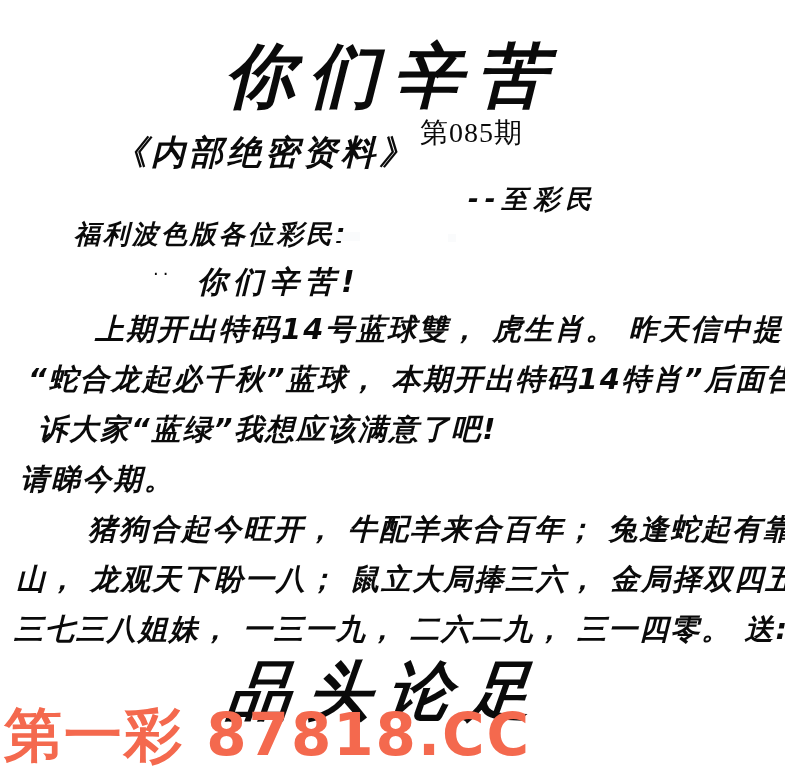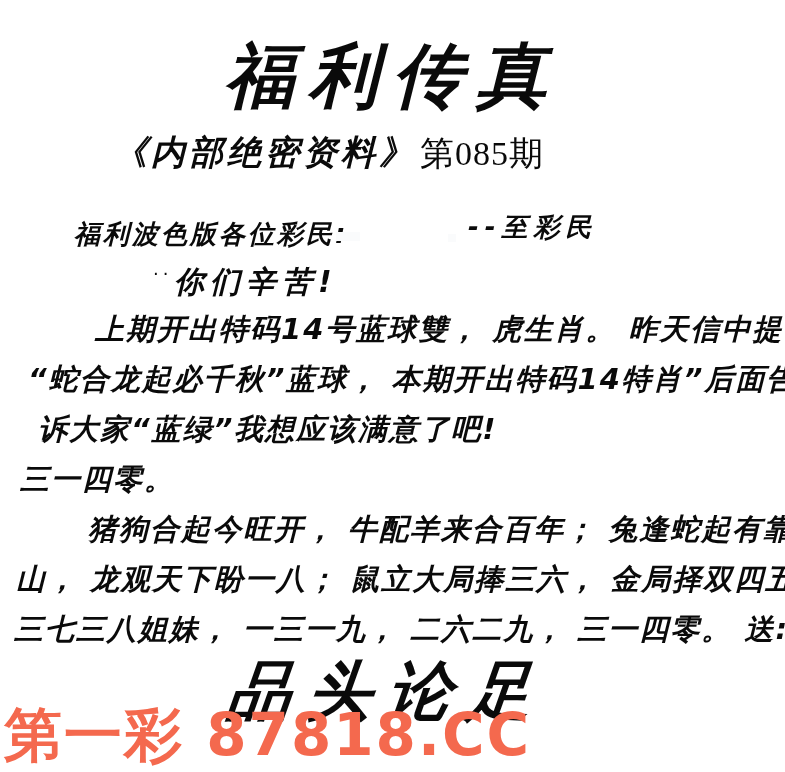--- a/index.html
+++ b/index.html
@@ -35,37 +35,36 @@
     top: 130px;
     left: 113px;
     font-size: 34px;
     font-weight: bold;
     font-style: italic;
     letter-spacing: 4px;
     white-space: nowrap;
   }
   .meta-issue {
     position: absolute;
-    top: 131px;
+    top: 114px;
     left: 420px;
-    font-size: 34px;
+    font-size: 28px;
     font-family: "Liberation Serif", serif;
     letter-spacing: 1px;
     white-space: nowrap;
   }
   .dedication {
     position: absolute;
     top: 182px;
     left: 468px;
     font-size: 26px;
     font-weight: bold;
     font-style: italic;
     letter-spacing: 6px;
     white-space: nowrap;
-    margin-top: 28px;
   }
   .salutation {
     position: absolute;
     top: 217px;
     left: 74px;
     font-size: 26px;
     font-weight: bold;
     font-style: italic;
     letter-spacing: 3px;
     white-space: nowrap;
@@ -73,21 +72,21 @@
   .greeting-dots {
     position: absolute;
     top: 258px;
     left: 153px;
     font-size: 18px;
     letter-spacing: 4px;
   }
   .greeting {
     position: absolute;
     top: 262px;
-    left: 174px;
+    left: 197px;
     font-size: 30px;
     font-weight: bold;
     font-style: italic;
     letter-spacing: 6px;
     white-space: nowrap;
   }
   .bodyline {
     position: absolute;
     font-size: 29px;
     font-weight: bold;
@@ -132,41 +131,41 @@
     background: #fafbfc;
   }
   .smudge-1 { top: 232px; left: 336px; width: 24px; height: 9px; }
   .smudge-2 { top: 234px; left: 448px; width: 8px; height: 8px; }
 </style>
 </head>
 <body>
 
 <div class="page">
 
-  <div class="title">福利传真</div>
+  <div class="title">你们辛苦</div>
 
   <div class="meta-source">《内部绝密资料》</div>
 
   <div class="meta-issue">第085期</div>
 
   <div class="dedication">--至彩民</div>
 
   <div class="salutation">福利波色版各位彩民:</div>
 
   <div class="greeting-dots">..</div>
 
   <div class="greeting">你们辛苦!</div>
 
   <div class="bodyline p1l1">上期开出特码14号蓝球雙， 虎生肖。 昨天信中提供</div>
 
   <div class="bodyline p1l2">“蛇合龙起必千秋”蓝球， 本期开出特码14特肖”后面告</div>
 
   <div class="bodyline p1l3">诉大家“蓝绿”我想应该满意了吧!</div>
 
-  <div class="bodyline p1l4">三一四零。</div>
+  <div class="bodyline p1l4">请睇今期。</div>
 
   <div class="bodyline p2l1">猪狗合起今旺开， 牛配羊来合百年； 兔逢蛇起有靠</div>
 
   <div class="bodyline p2l2">山， 龙观天下盼一八； 鼠立大局捧三六， 金局择双四五八。</div>
 
   <div class="bodyline p2l3">
     <span>三七三八姐妹， 一三一九， 二六二九， 三一四零。 送:</span>
   </div>
 
   <div class="closing-calligraphy">品头论足</div>

